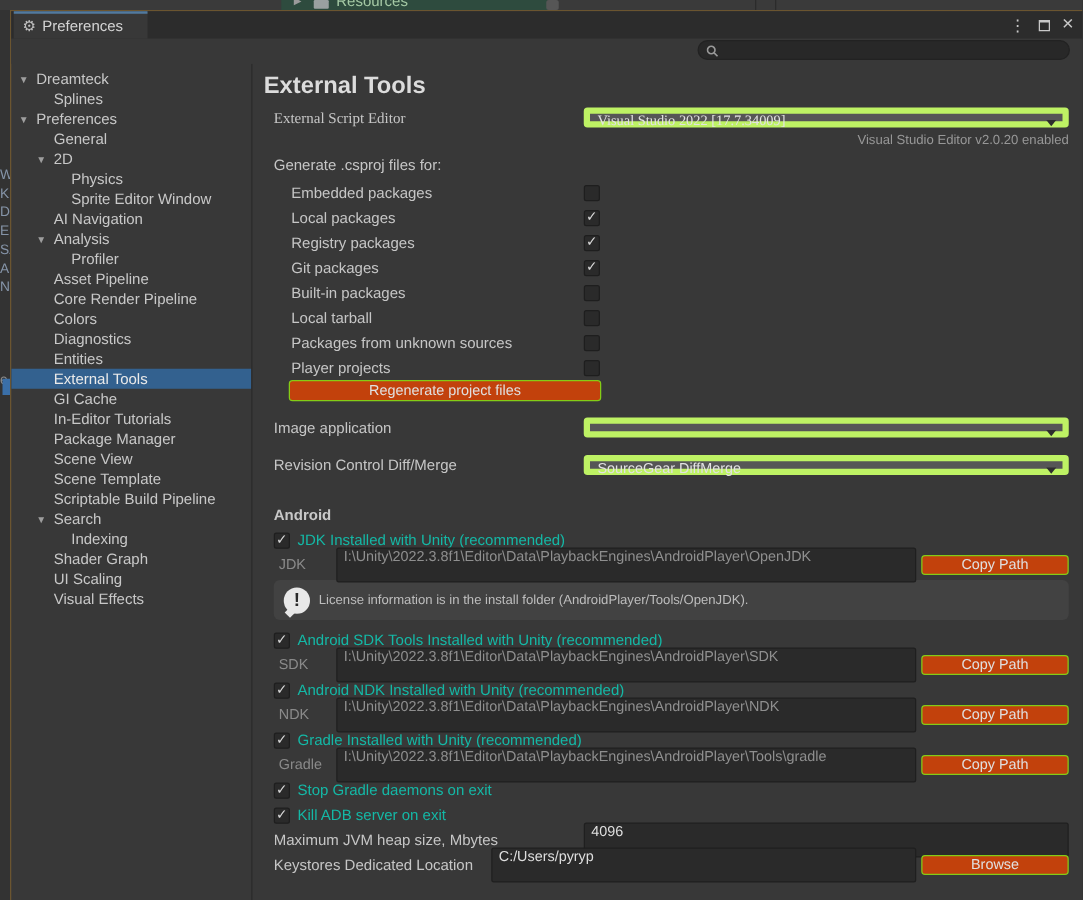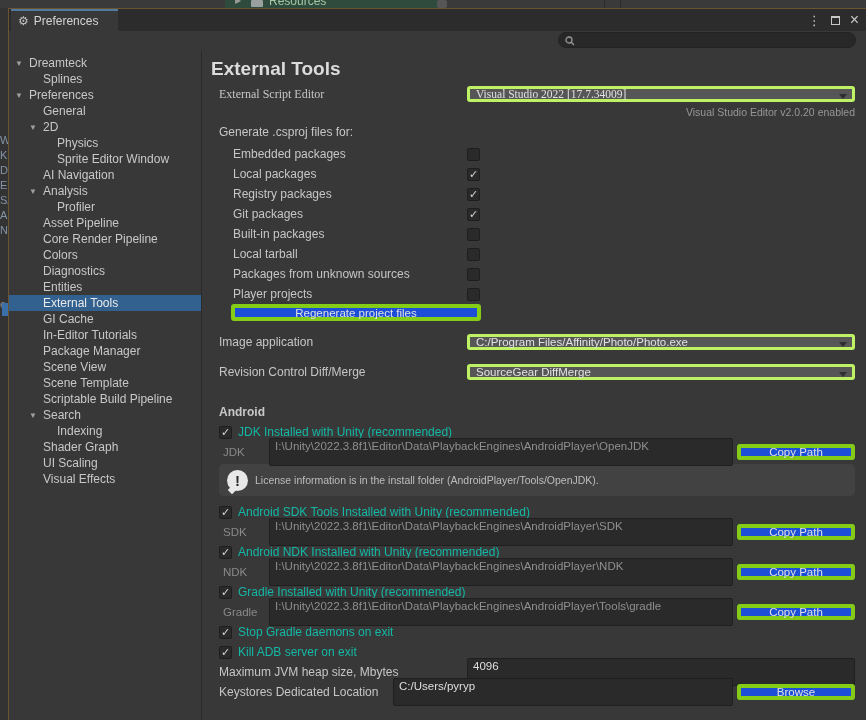--- a/index.html
+++ b/index.html
@@ -53,33 +53,33 @@
   .sr.sel { background:#33618f; color:#eaeaea; }
   .sr .arrow { position:absolute; top:1px; font-size:8px; color:#9e9e9e; }
   .sr.d0 .lbl { padding-left:20px; } .sr.d0 .arrow { left:6px; }
   .sr.d1 .lbl { padding-left:34px; } .sr.d1 .arrow { left:20px; }
   .sr.d2 .lbl { padding-left:48px; }
 
   
   .page-title { font-size:19px; font-weight:bold; color:#dcdcdc; margin:6px 0 0 -8px; height:24px; line-height:24px; }
   .row { display:flex; align-items:center; height:16px; }
   .rlabel { width:248px; flex:none; font-size:12px; color:#c6c6c6; white-space:nowrap; }
-  .dropdown { flex:1; height:16px; background:#565656; border:3px solid #bef264; border-radius:3px; position:relative;
-              display:flex; align-items:center; padding:0 14px 0 6px; cursor:default; }
+  .dropdown { flex:1; height:16px; background:#565656; border:5px solid #bef264; border-radius:3px; position:relative;
+              display:flex; align-items:flex-start; padding:0 14px 0 6px; cursor:default; }
   .ddtext { font-size:11.5px; color:#e2e2e2; white-space:nowrap; overflow:hidden; }
   .dd-arrow { position:absolute; right:5px; top:5px; width:0; height:0;
               border-left:4px solid transparent; border-right:4px solid transparent; border-top:5px solid #2e2e2e; }
   .helper { text-align:right; font-size:10.5px; color:#979797; margin-top:4px; height:12px; line-height:12px; }
   .genlabel { margin-top:8px; font-size:12px; color:#c6c6c6; height:13px; line-height:13px; }
   .cblist { margin-top:5px; }
   .cbrow { display:flex; align-items:center; height:20px; padding-left:14px; }
   .cblabel { width:234px; flex:none; font-size:12px; color:#c6c6c6; white-space:nowrap; }
   .cb { width:13px; height:13px; flex:none; background:#2a2a2a; border:1px solid #1e1e1e; border-radius:2px;
         color:#d8d8d8; font-size:11px; line-height:11px; text-align:center; cursor:default; }
-  .btn { height:17px; background:#1d4ed8; border:4px solid #84cc16; border-radius:3px; color:#e0e0e0;
+  .btn { height:17px; background:#c2410c; border:1px solid #84cc16; border-radius:3px; color:#e0e0e0;
          font-size:11.5px; display:flex; align-items:center; justify-content:center; cursor:default; white-space:nowrap; }
   .regen { width:250px; margin-left:12px; }
   .mt13 { margin-top:13px; } .mt14 { margin-top:14px; } .mt17 { margin-top:5px;font-family:Liberation Serif, serif; }
   .aheader { margin-top:25px; height:14px; line-height:14px; font-size:12px; font-weight:bold; color:#c8c8c8; }
   .android { margin-top:3px; }
   .acheck { display:flex; align-items:center; height:20px; gap:6px; }
   .acheck .alabel { font-size:12px; color:#14b8a6; white-space:nowrap; }
   .afield { display:flex; align-items:center; height:20px; }
   .flabel { width:50px; flex:none; padding-left:4px; font-size:11.5px; color:#8a8a8a; }
   .pfield { flex:1; height:28px; background:#2a2a2a; border:1px solid #1f1f1f; border-radius:2px;
@@ -226,21 +226,20 @@
         <div class="cbrow">
             <span class="cblabel">Player projects</span>
             <span class="cb"></span>
           </div>
       </div>
       <div class="btn regen">Regenerate project files</div>
 
       <div class="row mt13">
         <span class="rlabel">Image application</span>
         <div class="dropdown">
-          <span class="ddtext">C:/Program Files/Affinity/Photo/Photo.exe</span>
           <span class="dd-arrow"></span>
         </div>
       </div>
 
       <div class="row mt14">
         <span class="rlabel">Revision Control Diff/Merge</span>
         <div class="dropdown">
           <span class="ddtext">SourceGear DiffMerge</span>
           <span class="dd-arrow"></span>
         </div>

